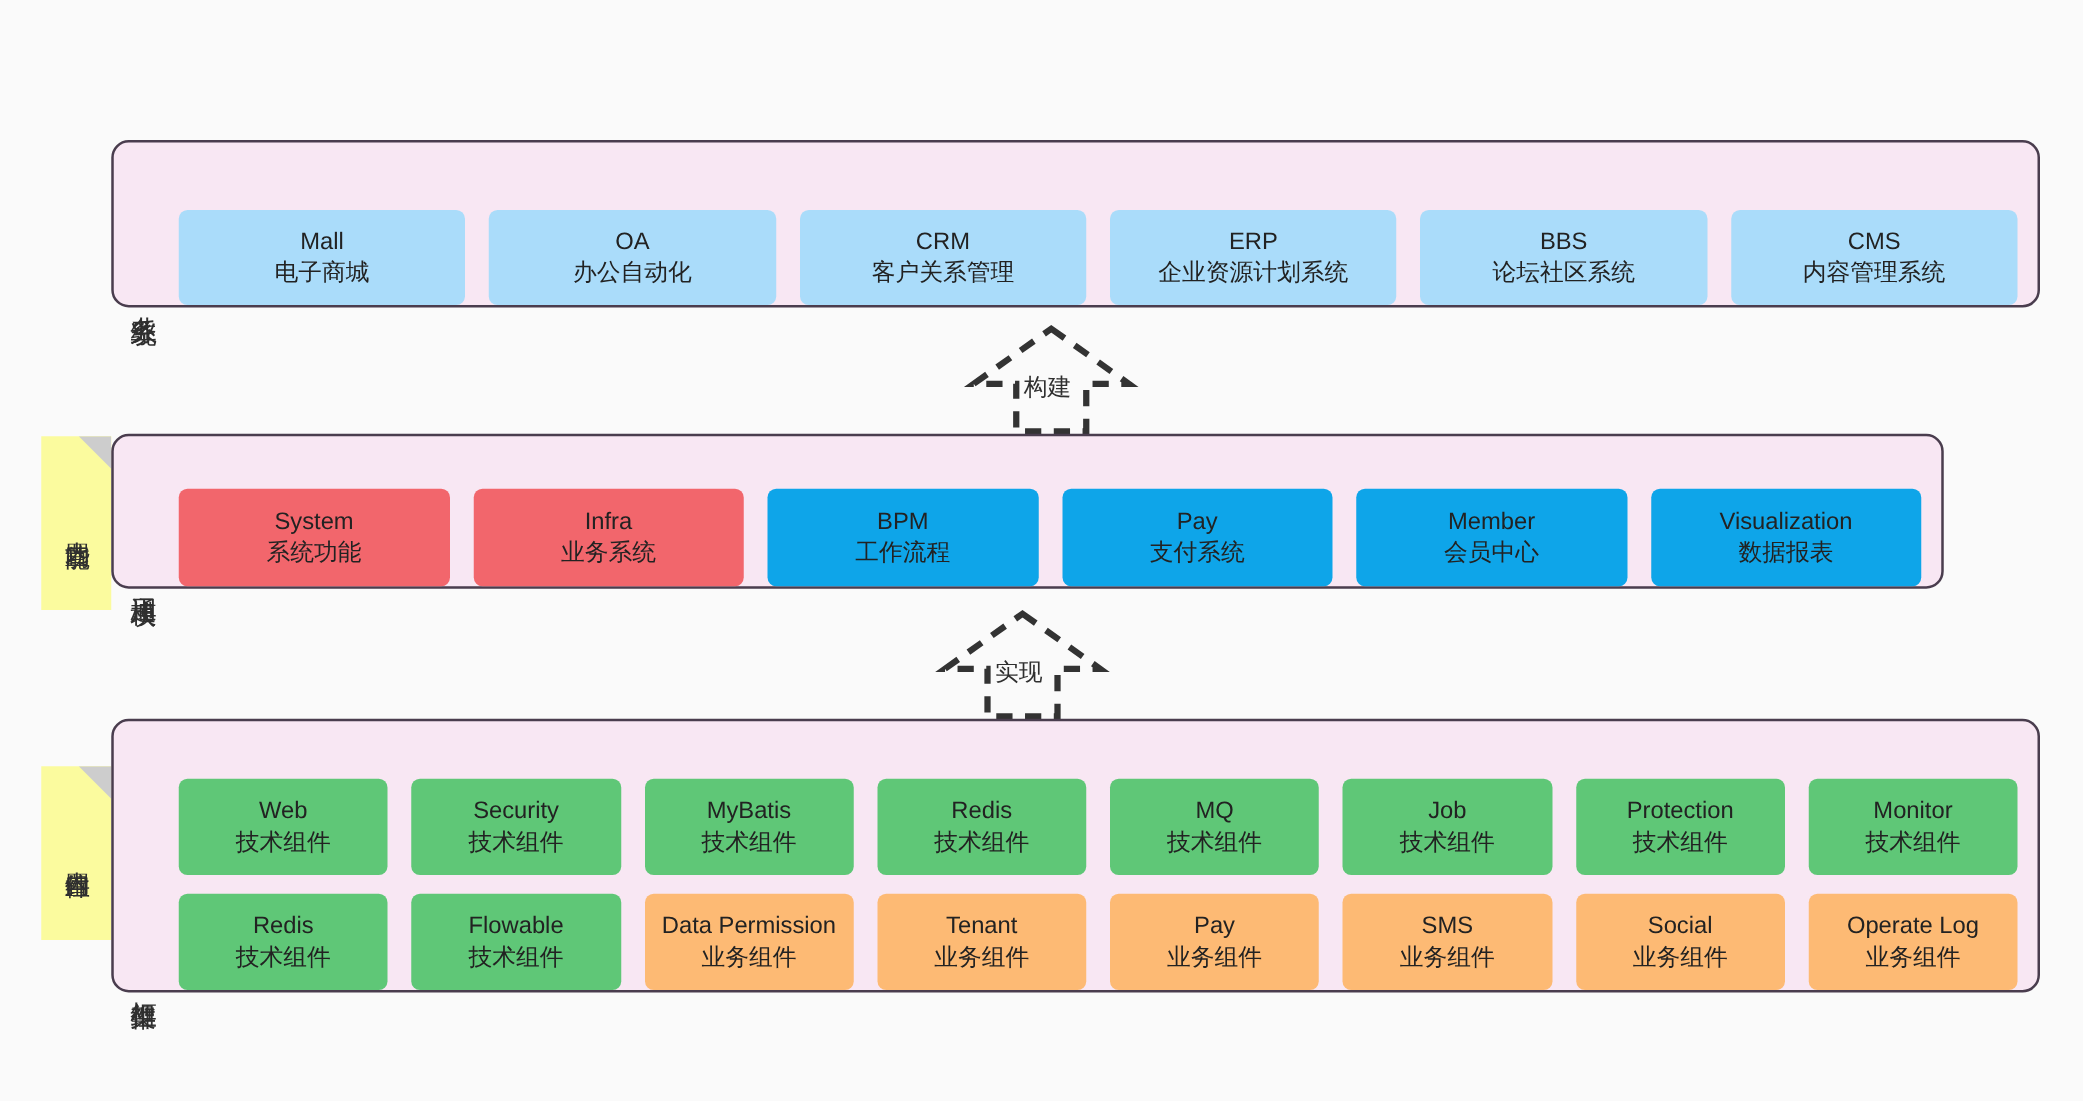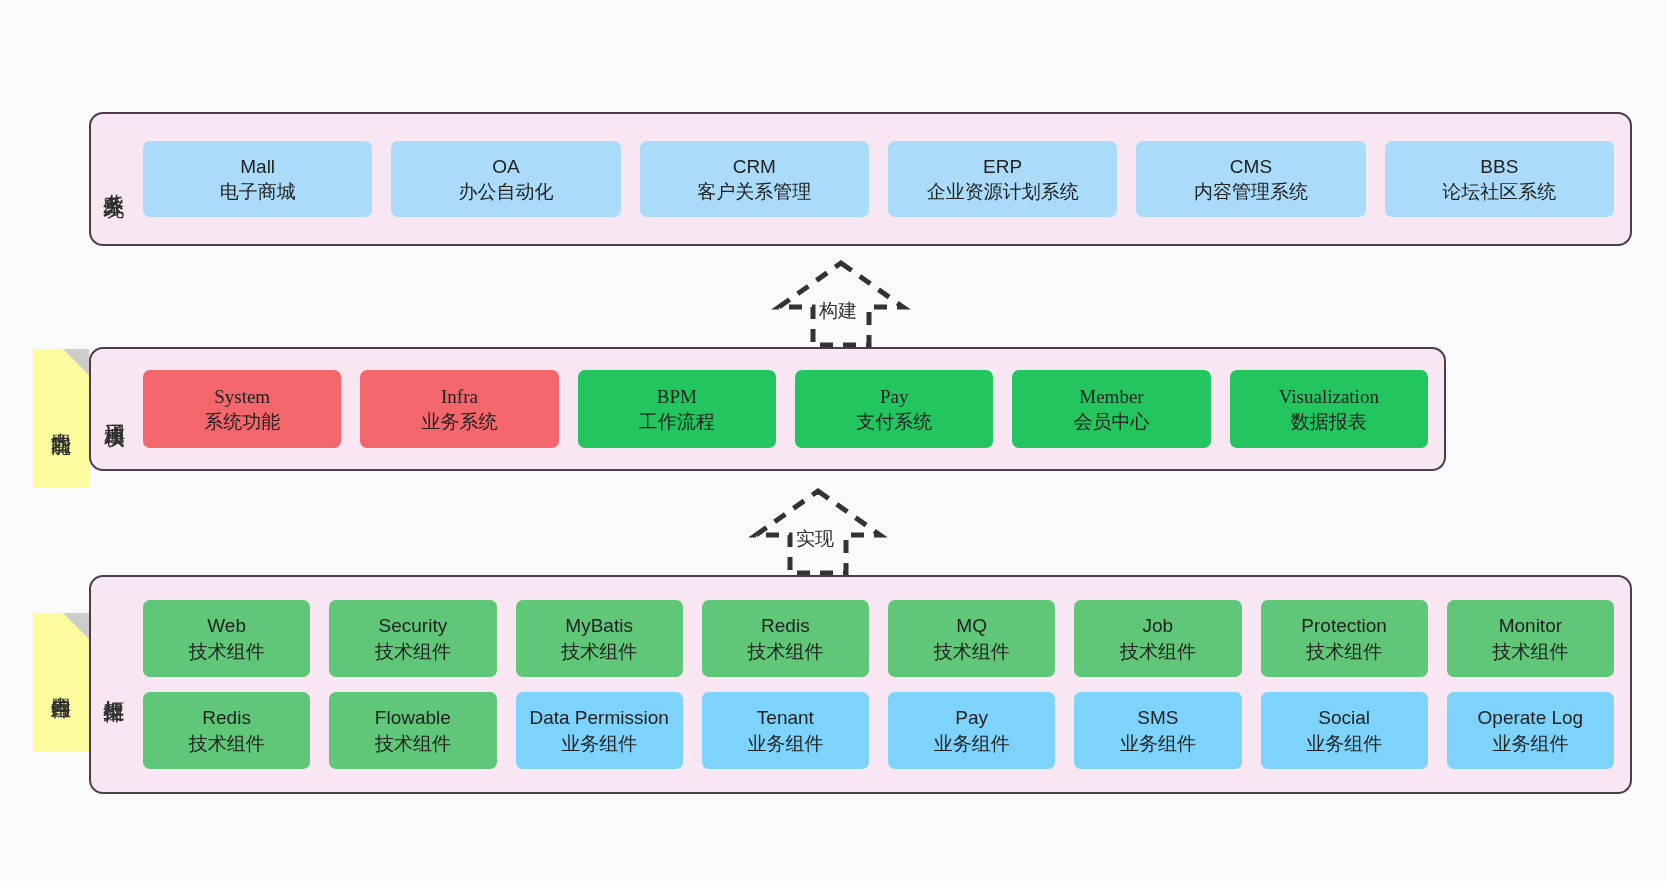--- a/index.html
+++ b/index.html
@@ -24,21 +24,21 @@
   }
 
   
   .layer {
     position: absolute;
     background: #f8e7f3;
     border: 2px solid #4a3d4e;
     border-radius: 14px;
     box-sizing: border-box;
     display: flex;
-    align-items: center;
+    align-items: flex-end;
   }
   .layer-title {
     flex: 0 0 auto;
     width: 46px;
     display: flex;
     align-items: center;
     justify-content: center;
     font-size: 21px;
     line-height: 1.22;
     letter-spacing: 1px;
@@ -75,23 +75,23 @@
     box-sizing: border-box;
     padding: 4px 6px;
   }
   .node .en { white-space: nowrap; }
   .node .cn { white-space: nowrap; }
   .node.wrap .en { white-space: normal; }
 
   
   .c-blue        { background: #aadcfa; }
   .c-red         { background: #f2666c; }
-  .c-pink        { background: #22c55e; }
+  .c-pink        { background: #0ea5e9; }
   .c-green       { background: #5fc777; }
-  .c-green-light { background: #7dd3fc; }
+  .c-green-light { background: #fdba74; }
 
   
   .note {
     position: absolute;
     background: #fbfb9e;
     box-sizing: border-box;
     display: flex;
     align-items: center;
     justify-content: center;
     font-size: 20px;
@@ -144,44 +144,44 @@
         </div>
         <div class="node c-blue">
           <span class="en">CRM</span>
           <span class="cn">客户关系管理</span>
         </div>
         <div class="node c-blue">
           <span class="en">ERP</span>
           <span class="cn">企业资源计划系统</span>
         </div>
         <div class="node c-blue">
+          <span class="en">BBS</span>
+          <span class="cn">论坛社区系统</span>
+        </div>
+        <div class="node c-blue">
           <span class="en">CMS</span>
           <span class="cn">内容管理系统</span>
-        </div>
-        <div class="node c-blue">
-          <span class="en">BBS</span>
-          <span class="cn">论坛社区系统</span>
         </div>
       </div>
     </div>
   </div>
 
   <div class="arrow" style="left:761px; top:259px; width:160px; height:88px;">
     <svg width="160" height="88" viewBox="0 0 160 88">
       <path d="M 80 4 L 142 48 L 108 48 L 108 86 L 52 86 L 52 48 L 18 48 Z" fill="none" stroke="#333333" stroke-width="5" stroke-dasharray="13,10" stroke-linejoin="miter"></path>
     </svg>
     <span class="arrow-label" style="left:58px; top:42px;text-align:center;">构建</span>
   </div>
 
   <div class="note" id="note-common-module" style="left:33px; top:349px; width:56px; height:139px;">
     <span class="fold"></span>
     <span>内置功能</span>
   </div>
 
-  <div class="layer" id="layer-common-module" style="left:89px; top:347px; width:1357px; height:124px;font-family:Liberation Serif, serif;">
+  <div class="layer" id="layer-common-module" style="left:89px; top:347px; width:1466px; height:124px;">
     <div class="layer-title">通用模块</div>
     <div class="layer-body">
       <div class="row" style="height:78px;">
         <div class="node c-red">
           <span class="en">System</span>
           <span class="cn">系统功能</span>
         </div>
         <div class="node c-red">
           <span class="en">Infra</span>
           <span class="cn">业务系统</span>

